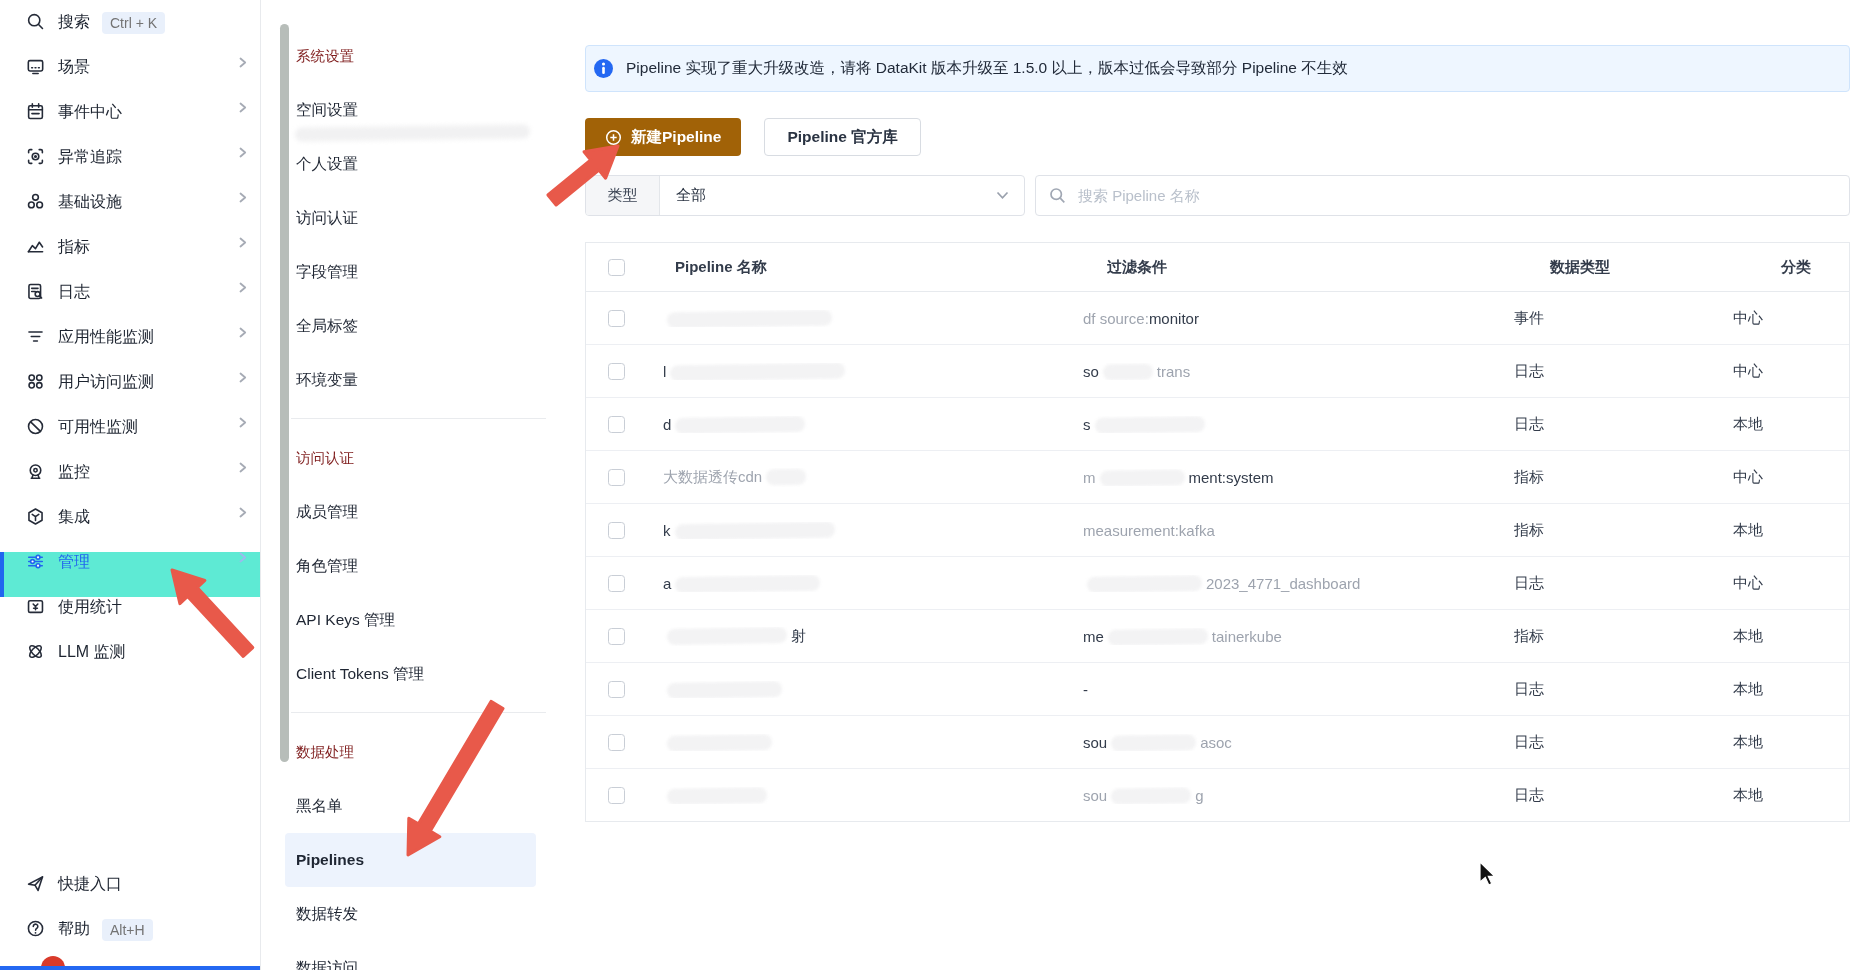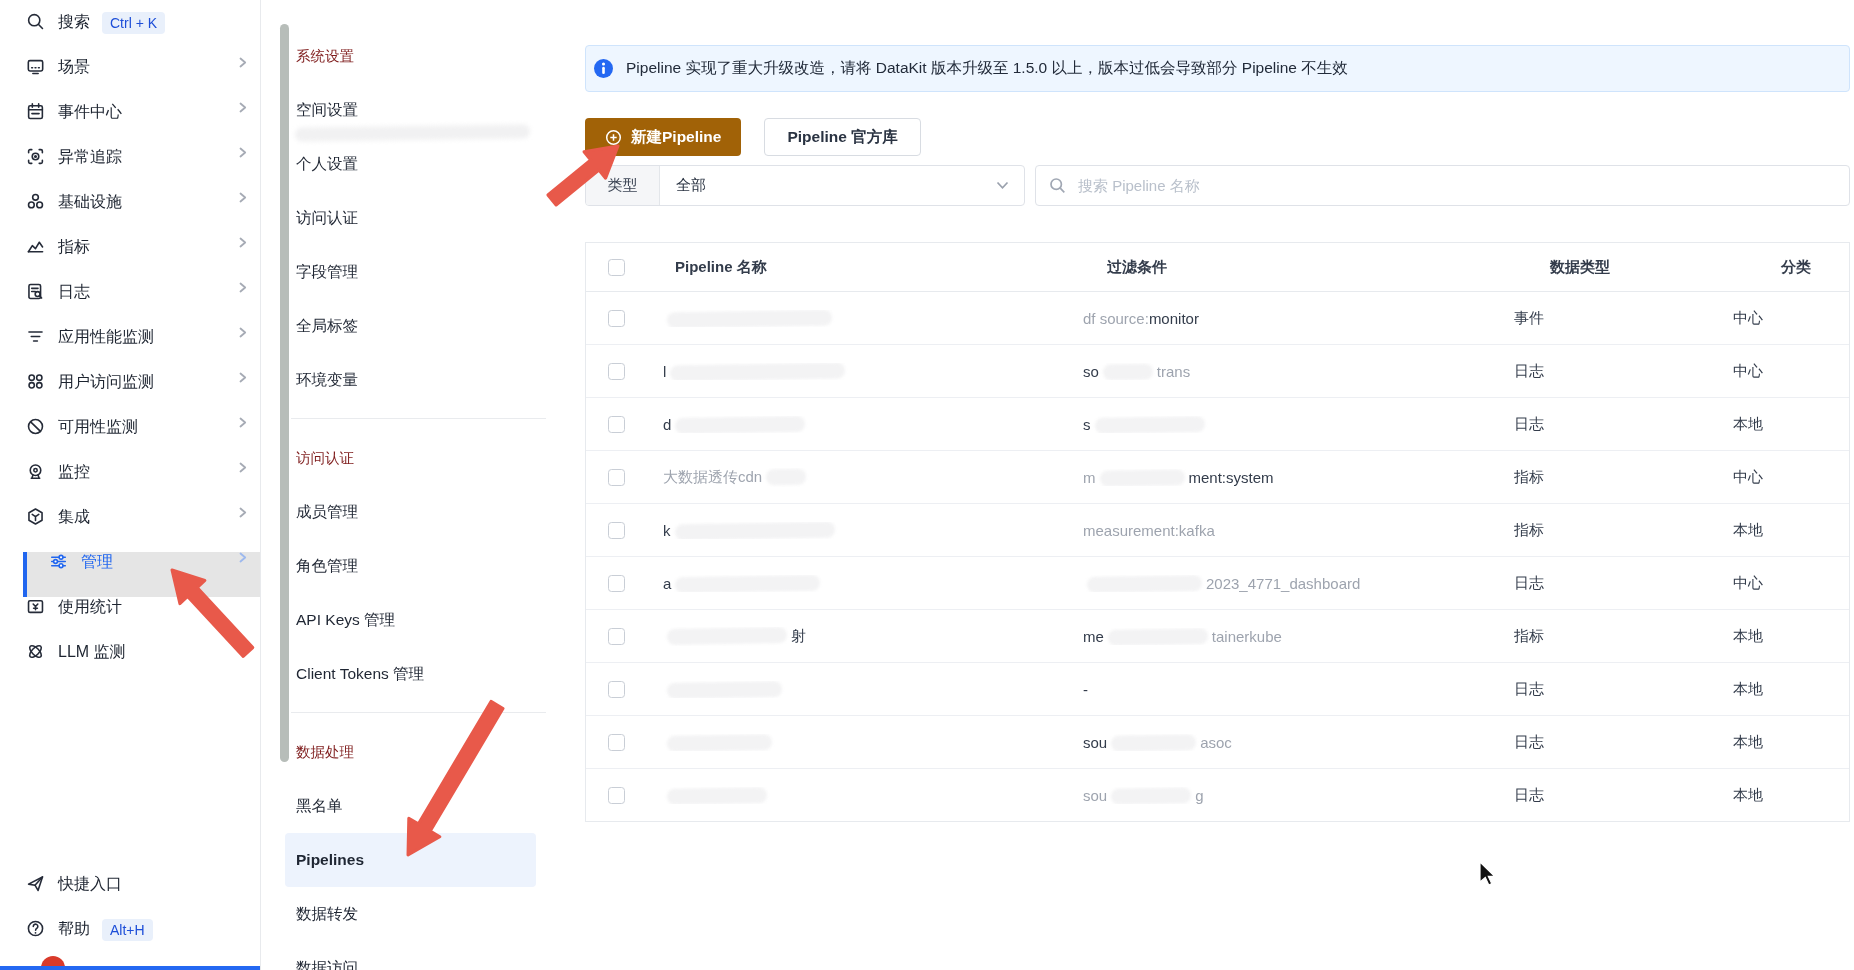--- a/index.html
+++ b/index.html
@@ -8,23 +8,23 @@
     background:#ffffff;font-family:"Liberation Sans","DejaVu Sans",sans-serif;
     -webkit-font-smoothing:antialiased;color:#1f2633;
   }
   
   .main-sidebar{position:absolute;left:0;top:0;width:260px;height:970px;background:#fff;border-right:1px solid #e8eaed;}
   #sidebar-nav{padding-top:12px;}
   .side-item{position:relative;height:45px;display:flex;align-items:flex-start;padding-left:26px;cursor:pointer;}
   .side-item .icon{display:inline-flex;width:19px;height:19px;color:#252b38;flex:0 0 auto;}
   .side-item .icon svg{width:19px;height:19px;}
   .side-item .lbl{margin-left:13px;font-size:16px;color:#1d2430;white-space:nowrap;}
-  .side-item .kbd{margin-left:12px;background:#e9f0fb;color:#1d4ed8;border-radius:4px;padding:3px 8px;font-size:14px;white-space:nowrap;}
+  .side-item .kbd{margin-left:12px;background:#e9f0fb;color:#737373;border-radius:4px;padding:3px 8px;font-size:14px;white-space:nowrap;}
   .side-item .chev{margin-left:auto;margin-right:13px;display:inline-flex;color:#a6abb5;}
-  .side-item.active{background:#e5e5e5;margin-left:23px;}
+  .side-item.active{background:#5eead4;}
   .side-item.active::before{content:"";position:absolute;left:0;top:0;width:4px;height:100%;background:#2166ef;}
   .side-item.active .icon,.side-item.active .lbl{color:#2166ef;}
   .side-item.active .chev{color:#9db9ee;}
   .sidebar-footer{position:absolute;left:0;top:874px;width:100%;}
   .notif-badge{position:absolute;left:41px;top:956px;width:24px;height:24px;border-radius:50%;background:#d93a2b;}
   .bottom-strip{position:absolute;left:0;bottom:0;width:260px;height:4px;background:#2468f2;}
   
   .submenu-panel{position:absolute;left:261px;top:0;width:291px;height:970px;background:#fff;}
   #submenu{padding-top:29px;}
   .sub-title{height:54px;line-height:54px;padding-left:35px;font-size:14.5px;color:#7f1d1d;white-space:nowrap;}
@@ -36,21 +36,21 @@
   .submenu-scrollbar{position:absolute;left:280px;top:24px;width:9px;height:738px;background:#b7bdb9;border-radius:5px;}
   
   .content{position:absolute;left:552px;top:0;width:1302px;height:970px;background:#fff;}
   .banner{position:absolute;left:33px;top:45px;right:4px;height:47px;background:#eef6ff;border:1px solid #cfe4fc;border-radius:4px;display:flex;align-items:center;padding-left:8px;box-sizing:border-box;}
   .banner .info-ic{display:inline-flex;width:19px;height:19px;flex:0 0 auto;}
   .banner .txt{margin-left:13px;font-size:15.5px;color:#222b3a;}
   .btn-row{position:absolute;left:33px;top:118px;display:flex;align-items:center;}
   .btn-primary{height:38px;display:inline-flex;align-items:center;background:#a16207;color:#fff;border:none;border-radius:4px;padding:0 20px;font-size:15.5px;font-weight:bold;font-family:inherit;cursor:pointer;}
   .btn-primary .plus-ic{display:inline-flex;width:17px;height:17px;margin-right:9px;}
   .btn-secondary{height:38px;display:inline-flex;align-items:center;background:#fff;color:#2a3342;border:1px solid #d8dce2;border-radius:4px;padding:0 22px;font-size:15.5px;font-weight:600;font-family:inherit;margin-left:23px;cursor:pointer;}
-  .filter-row{position:absolute;left:33px;top:165px;right:4px;height:41px;display:flex;}
+  .filter-row{position:absolute;left:33px;top:175px;right:4px;height:41px;display:flex;}
   .type-select{width:440px;height:41px;border:1px solid #dfe2e8;border-radius:4px;display:flex;align-items:center;box-sizing:border-box;cursor:pointer;background:#fff;}
   .type-select .prefix{width:73px;align-self:stretch;background:#f5f6f8;border-right:1px solid #e3e6ea;display:flex;align-items:center;justify-content:center;font-size:15px;color:#3a4353;border-radius:3px 0 0 3px;}
   .type-select .val{flex:1;padding-left:16px;font-size:15px;color:#2a3342;}
   .type-select .dd{margin-right:15px;display:inline-flex;color:#9aa1ad;}
   .search-box{flex:1;margin-left:10px;height:41px;border:1px solid #dfe2e8;border-radius:4px;display:flex;align-items:center;box-sizing:border-box;padding-left:13px;background:#fff;}
   .search-box .mag{display:inline-flex;width:17px;height:17px;color:#a0a7b3;flex:0 0 auto;}
   .search-box input{flex:1;border:none;outline:none;margin-left:10px;font-size:15px;font-family:inherit;color:#2a3342;background:transparent;}
   .search-box input::placeholder{color:#b9c0cb;}
   
   .ptable{position:absolute;left:33px;top:242px;right:4px;border:1px solid #e7eaee;}

